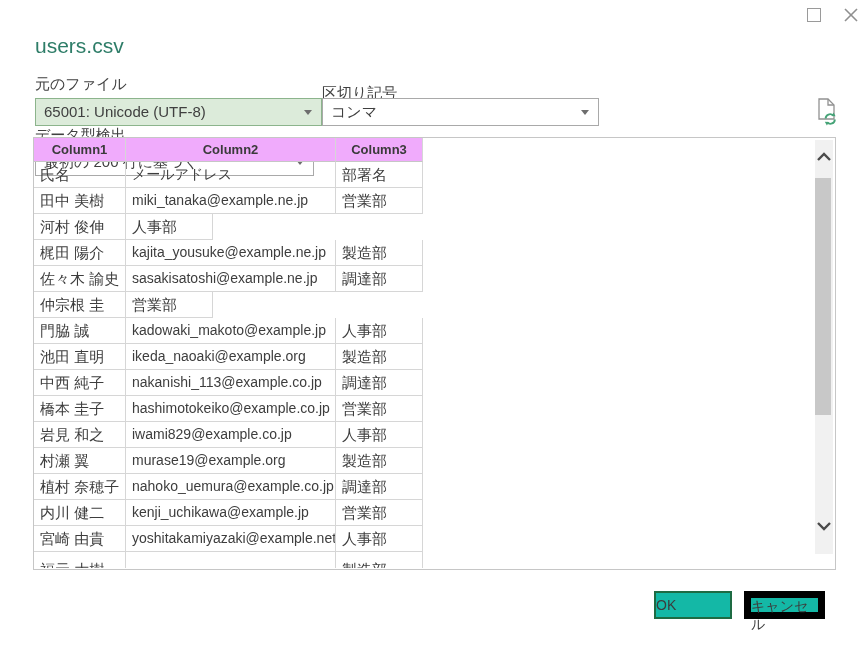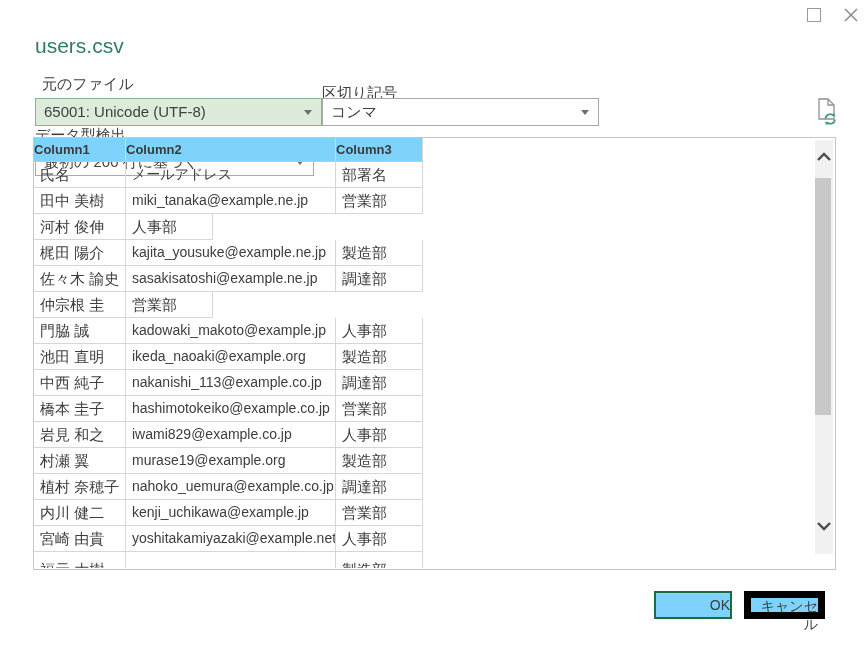--- a/index.html
+++ b/index.html
@@ -7,21 +7,21 @@
          font-family:"Liberation Sans","DejaVu Sans",sans-serif;color:#3d3d3d;}
   
   .winbtn{position:absolute;cursor:default;}
   .btn-restore{left:805px;top:6px;width:18px;height:18px;}
   .btn-restore .sq{display:block;width:12px;height:12px;border:1px solid #9a9a9a;margin:2px;}
   .btn-close{left:841px;top:5px;width:20px;height:20px;}
   
   .title{position:absolute;left:35px;top:34px;font-size:21px;font-weight:400;color:#2e7d68;}
   
   .lbl{position:absolute;font-size:15px;color:#404040;}
-  .lbl-origin{left:42px;top:75px;}
+  .lbl-origin{left:35px;top:75px;}
   .lbl-delim{left:322px;top:84px;}
   .lbl-dtd{left:35px;top:126px;z-index:2;}
   
   .select{position:absolute;height:26px;line-height:26px;font-size:15px;color:#3f3f3f;
           background:#fff;border:1px solid #a9a9a9;padding-left:8px;box-sizing:content-box;}
   .sel-origin{left:35px;top:98px;width:277px;background:#dcebda;border-color:#8cb48c;}
   .sel-delim{left:322px;top:98px;width:267px;font-family:Liberation Serif, serif;}
   .sel-dtd{left:35px;top:148px;width:269px;z-index:2;}
   .arr{position:absolute;right:9px;top:11px;width:0;height:0;
        border-left:4px solid transparent;border-right:4px solid transparent;border-top:5px solid #6e6e6e;}
@@ -31,33 +31,33 @@
   .pane{position:absolute;left:33px;top:137px;width:801px;height:431px;
         border:1px solid #c6c6c6;z-index:3;}
   .grid{position:absolute;left:0;top:0;}
   .g-row{display:flex;}
   .g-cell{box-sizing:border-box;height:26px;line-height:25px;font-size:15px;color:#3d3d3d;
           padding-left:6px;background:#fff;border-right:1px solid #d6d6d6;border-bottom:1px solid #d6d6d6;
           overflow:hidden;white-space:nowrap;}
   .g-cell.c0{width:92px;}
   .g-cell.c1{width:210px;font-size:14px;}
   .g-cell.c2{width:87px;}
-  .g-header .g-cell{height:24px;line-height:23px;background:#7dd3fc;font-weight:bold;font-size:13px;
-                    color:#3a3a3a;padding-left:0;border-bottom:1px solid #c6c6c6;}
+  .g-header .g-cell{height:24px;line-height:23px;background:#f0abfc;font-weight:bold;font-size:13px;
+                    color:#3a3a3a;text-align:center;padding-left:0;border-bottom:1px solid #c6c6c6;}
   .overlay-row .g-cell{background:transparent;}
   .clipped-row .g-cell{height:16px;padding-top:10px;line-height:15px;border-bottom:none;}
   
   .vscroll{position:absolute;top:1px;left:780px;width:20px;height:427px;background:#fff;}
   .v-track{position:absolute;left:1px;top:1px;width:18px;height:414px;background:#f1f1f1;}
   .v-up{position:absolute;left:2px;top:12px;}
   .v-thumb{position:absolute;left:1px;top:39px;width:16px;height:237px;background:#c8c8c8;}
   .v-down{position:absolute;left:2px;top:381px;}
   
-  .btn{position:absolute;top:591px;height:28px;background:#7dd3fc;font-size:14px;color:#3c3c3c;
-       text-align:right;font-family:inherit;box-sizing:border-box;padding:0;}
+  .btn{position:absolute;top:591px;height:28px;background:#14b8a6;font-size:14px;color:#3c3c3c;
+       text-align:left;font-family:inherit;box-sizing:border-box;padding:0;}
   .btn-ok{left:654px;width:78px;border:2px solid #1e6b43;}
   .btn-cancel{left:744px;width:81px;border:7px solid #000000;}
 </style>
 </head>
 <body>
 
 <div class="stage">
 
   <div class="winbtn btn-restore">
     <span class="sq"></span>

